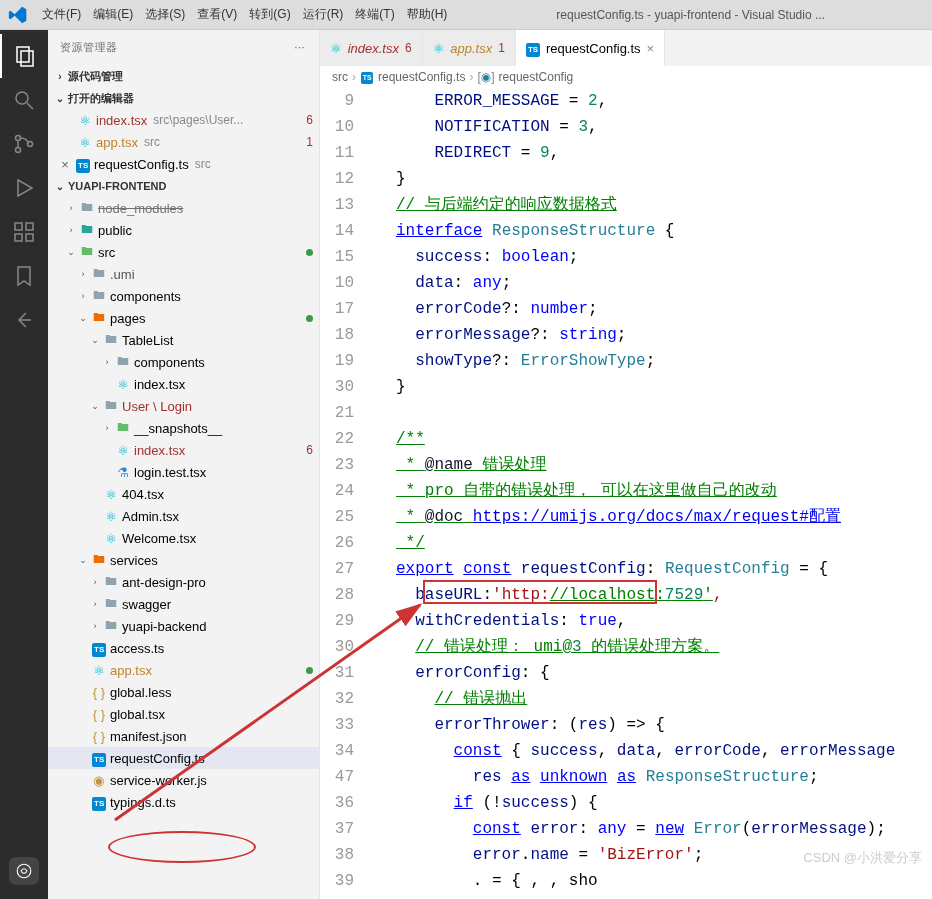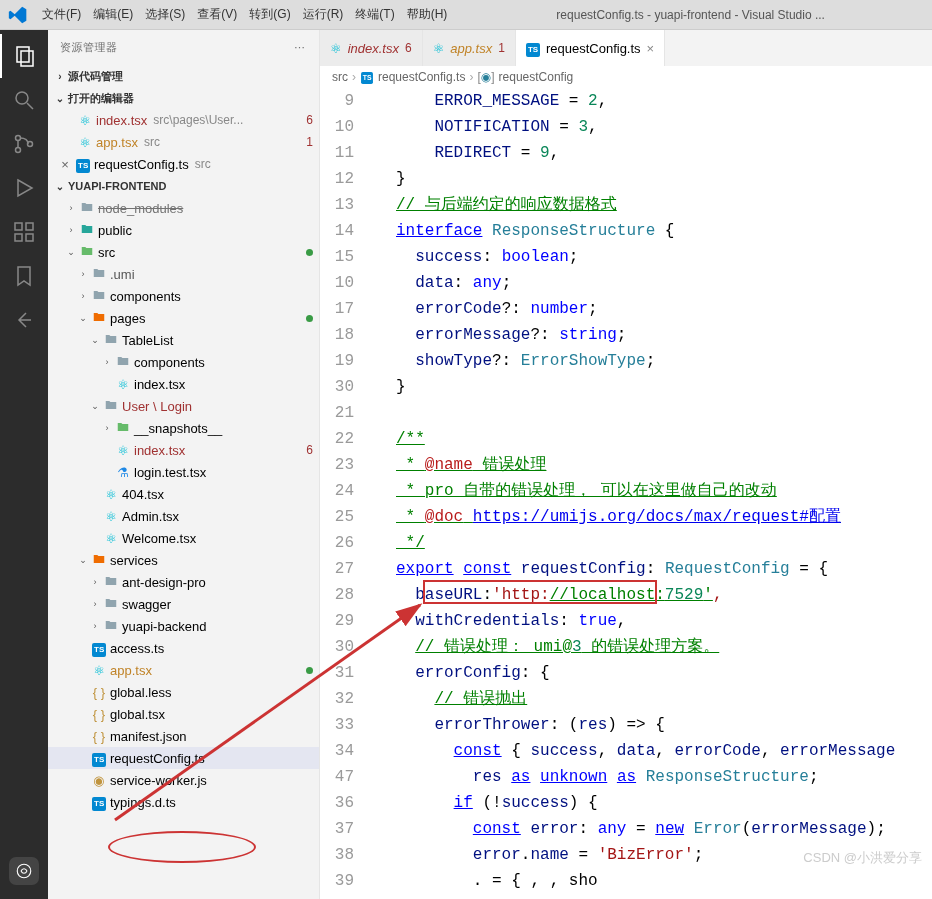--- a/index.html
+++ b/index.html
@@ -70,21 +70,21 @@
 .codelines { flex: 1; white-space: pre; overflow: hidden; position: relative; }
 .codeline { height: 26px; margin-left: 24px; }
 
 .kw { color: #0000ff; text-decoration: underline; }
 .type { color: #267f99; }
 .ident { color: #001080; }
 .str { color: #a31515; }
 .num { color: #098658; }
 .comm { color: #008000; text-decoration: underline; }
 .doc-link { color: #0000ee; text-decoration: underline; }
-.doc-tag { color: #b91c1c; }
+.doc-tag { color: #0f172a; }
 .bool { color: #0000ff; text-align: right; }
 
 .highlight-box { position: absolute; border: 2px solid #c33; pointer-events: none; }
 
 .arrow-svg { position: absolute; pointer-events: none; }
 
 .bottom-panel { height: 28px; border-top: 1px solid #e5e5e5; display: flex; align-items: center; padding: 0 12px; font-size: 11px; gap: 18px; color: #555; }
 .bottom-panel .count-badge { background: #ddd; border-radius: 8px; padding: 0 6px; font-size: 10px; }
 
 .watermark { position: absolute; right: 10px; bottom: 32px; color: #ccc; font-size: 13px; pointer-events: none; }

